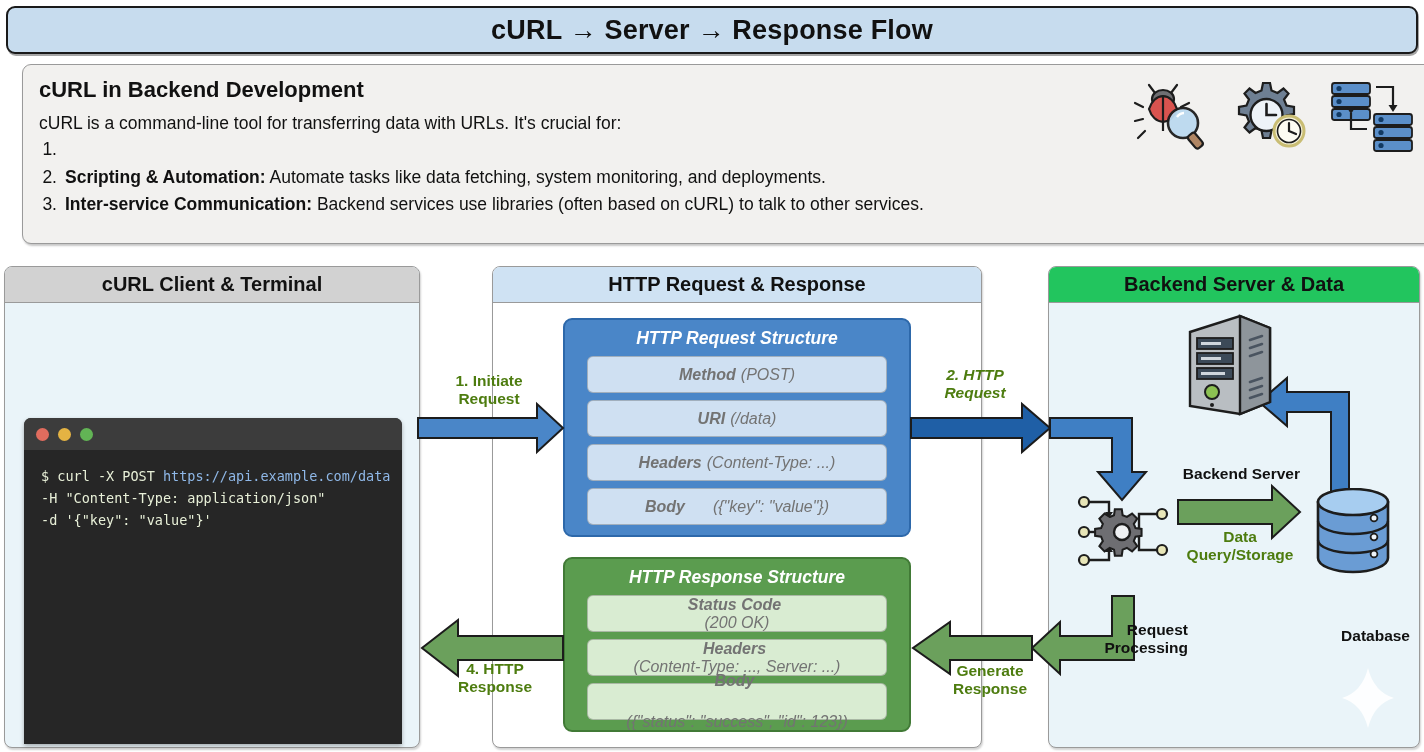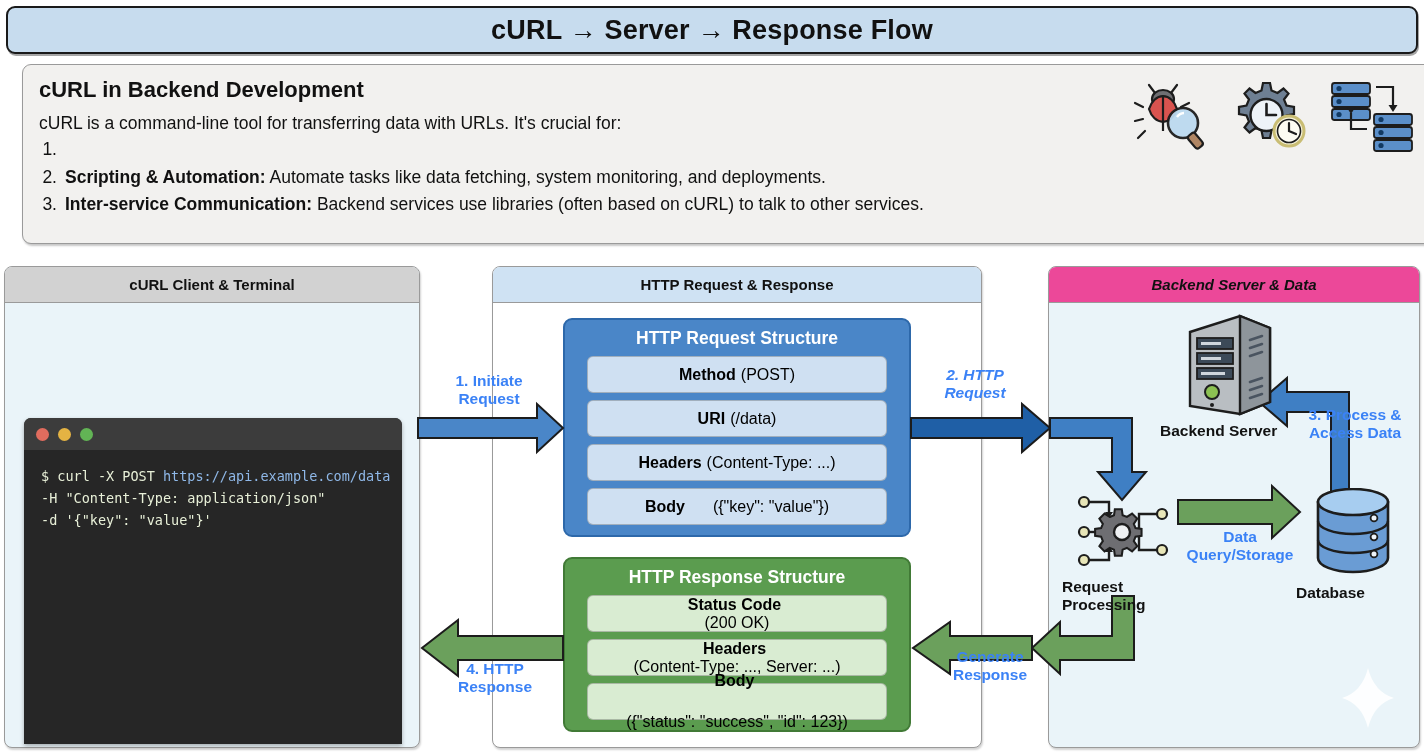--- a/index.html
+++ b/index.html
@@ -47,29 +47,29 @@
   
   .col {
     position:absolute; top:266px;
     border:1px solid #9a9a9a; border-radius:8px;
     background:#eaf4f9;
     box-shadow: 1px 2px 2px rgba(0,0,0,0.18);
     overflow:hidden;
   }
   .col .hdr {
     height:36px; display:flex; align-items:center; justify-content:center;
-    font-size:15px; font-weight:bold; color:#111;
+    font-size:20px; font-weight:bold; color:#111;
     border-bottom:1px solid #9a9a9a;
   }
   #col-client { left:4px; width:416px; height:482px; }
   #col-client .hdr { background:#d2d2d2; }
   #col-http   { left:492px; width:490px; height:482px; background:#ffffff; }
   #col-http .hdr { background:#cfe2f3; }
   #col-backend{ left:1048px; width:372px; height:482px; }
-  #col-backend .hdr { background:#ec4899;font-style:italic; }
+  #col-backend .hdr { background:#22c55e; }
 
   
   .terminal {
     position:absolute; left:24px; top:418px; width:378px; height:326px;
     background:#262626; border-radius:7px 7px 0 0; overflow:hidden;
     box-shadow: 0 2px 4px rgba(0,0,0,0.3);
   }
   .terminal .bar {
     height:32px; background:#3c3c3c; display:flex; align-items:center;
     padding-left:12px; gap:9px;
@@ -77,56 +77,56 @@
   .dot { width:13px; height:13px; border-radius:50%; }
   .dot.r { background:#e06c5e; } .dot.y { background:#e4b343; } .dot.g { background:#62b455; }
   .terminal pre {
     font-family:"DejaVu Sans Mono", monospace;
     font-size:13.5px; line-height:1.62; color:#e8f0d8;
     padding:16px 0 0 17px; white-space:pre;
   }
   .terminal .url { color:#8fb8e8; }
 
   
-  .struct { position:absolute; border-radius:9px; padding:8px 22px 10px; }
+  .struct { position:absolute; border-radius:9px; padding:8px 22px 10px;font-style:italic; }
   .struct .cap {
     text-align:center; font-size:17.5px; font-weight:bold; color:#fff;
     margin-bottom:7px;
   }
   .struct .field {
     height:37px; margin-bottom:7px; border-radius:6px;
     display:flex; align-items:center; justify-content:center;
-    font-size:16px; color:#000000; border:1px solid rgba(0,0,0,0.22);
+    font-size:16px; color:#737373; border:1px solid rgba(0,0,0,0.22);
   }
   .struct .field:last-child { margin-bottom:0;gap:23px; }
   .struct .field b { font-weight:bold; margin-right:5px; }
 
   #req-struct {
     left:563px; top:318px; width:348px;
     background:#4a86c8; border:2px solid #2d68aa;
   }
   #req-struct .field { background:#cfe0f2; }
   #resp-struct {
     left:563px; top:557px; width:348px;
     background:#5b9c4f; border:2px solid #417a36;
   }
   #resp-struct .field { background:#d9ecd2;flex-direction:column; }
 
   
   .flow-label {
     position:absolute; text-align:center; font-size:15.5px;
-    font-weight:bold; color:#3b82f6; line-height:1.18;
+    font-weight:bold; color:#4d7c0f; line-height:1.18;
   }
   svg.overlay { position:absolute; left:0; top:0; width:1424px; height:752px;
                 pointer-events:none; }
 
   
   .node-label {
-    position:absolute; text-align:left; font-size:15.5px;
-    font-weight:bold; color:#111; line-height:1.18;
+    position:absolute; text-align:right; font-size:15.5px;
+    font-weight:bold; color:#111; line-height:1.18;margin-top:43px;
   }
   .icon-abs { position:absolute; }
 </style>
 </head>
 <body>
 
 <div id="root">
 
   <div class="title-bar">
     <div class="t">cURL → Server → Response Flow</div>
@@ -302,33 +302,29 @@
   </svg>
 
   <div class="flow-label" style="left:424px; top:372px; width:130px;">
     <div>1. Initiate</div>
     <div>Request</div>
   </div>
   <div class="flow-label" style="left:915px; top:366px; width:120px;font-style:italic;">
     <div>2. HTTP</div>
     <div>Request</div>
   </div>
-  <div class="flow-label" style="left:1290px; top:406px; width:130px;">
-    <div>3. Process &amp;</div>
-    <div>Access Data</div>
-  </div>
   <div class="flow-label" style="left:430px; top:660px; width:130px;">
     <div>4. HTTP</div>
     <div>Response</div>
   </div>
   <div class="flow-label" style="left:1175px; top:528px; width:130px;">
     <div>Data</div>
     <div>Query/Storage</div>
   </div>
-  <div class="flow-label" style="left:925px; top:648px; width:130px;">
+  <div class="flow-label" style="left:925px; top:662px; width:130px;">
     <div>Generate</div>
     <div>Response</div>
   </div>
 
   <svg class="icon-abs" style="left:1184px; top:310px;" width="92" height="106" viewBox="0 0 92 106">
     <polygon points="6,22 56,6 86,18 86,92 56,104 6,96" fill="#b9bec2" stroke="#1d1d1d" stroke-width="2.4"></polygon>
     <polygon points="56,6 86,18 86,92 56,104" fill="#8e959b" stroke="#1d1d1d" stroke-width="2.4"></polygon>
     <g stroke="#1d1d1d" stroke-width="1.8">
       <rect x="13" y="28" width="36" height="11" fill="#3c4a58"></rect>
       <rect x="13" y="43" width="36" height="11" fill="#3c4a58"></rect>

